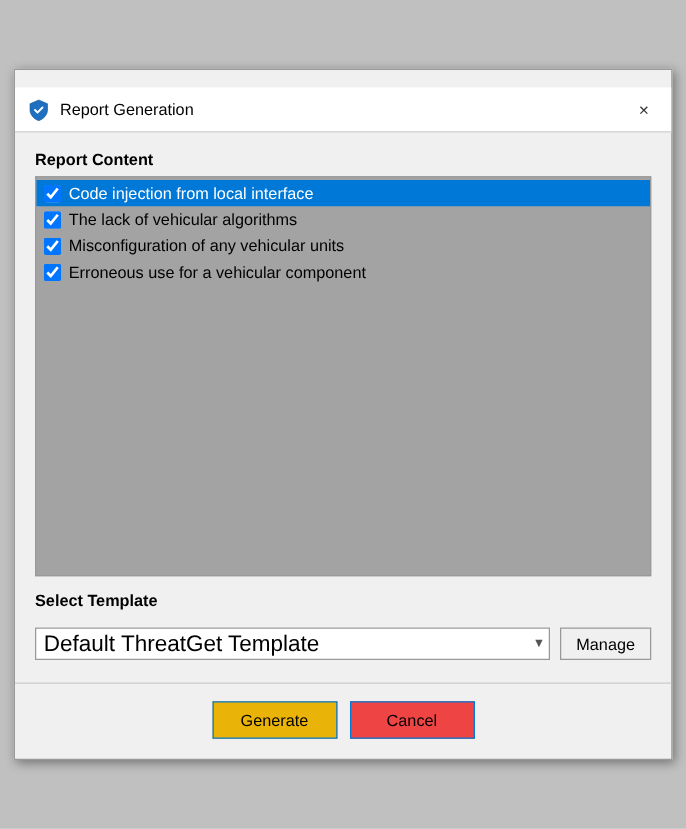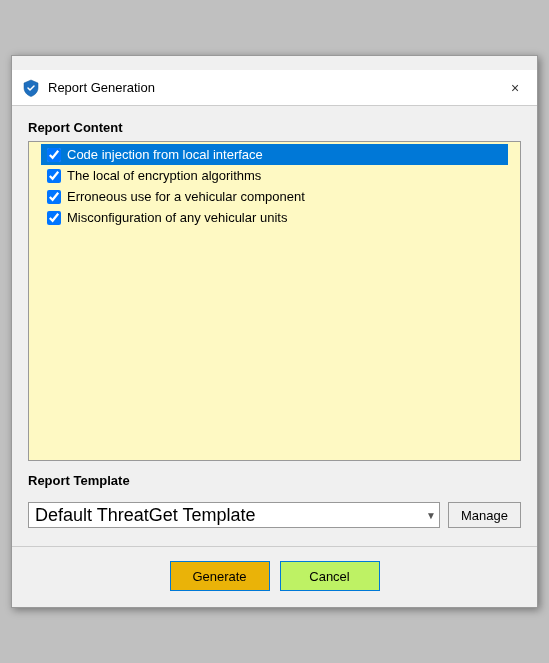--- a/index.html
+++ b/index.html
@@ -99,24 +99,24 @@
     }
 
     .select-all-label {
       font-size: 13px;
       color: #000;
       cursor: pointer;
     }
 
     .list-box {
       border: 1px solid #999;
-      background: #fef9c3;
+      background: #a3a3a3;
       height: 320px;
       overflow-y: auto;
-      padding: 2px 12px;
+      padding: 2px 0;
     }
 
     .list-item {
       display: flex;
       align-items: center;
       gap: 6px;
       padding: 3px 6px;
       cursor: pointer;
       font-size: 13px;
       color: #000;
@@ -193,21 +193,21 @@
       display: flex;
       justify-content: center;
       gap: 10px;
       padding: 10px 16px 16px 16px;
     }
 
     .footer-button {
       width: 100px;
       height: 30px;
       border: 1px solid #0078d7;
-      background: #bef264;
+      background: #ef4444;
       font-size: 13px;
       cursor: pointer;
       color: #000;
     }
 
     .footer-button.primary {
       background: #eab308;
       text-align: center;
     }
   </style>
@@ -234,35 +234,35 @@
       <div class="section-label">Report Content</div>
 
 
       <div class="list-box">
         <div class="list-item selected">
           <input type="checkbox" checked="" style="">
           <span>Code injection from local interface</span>
         </div>
         <div class="list-item">
           <input type="checkbox" checked="" style="">
-          <span>The local of encryption algorithms</span>
+          <span>The lack of vehicular algorithms</span>
         </div>
         <div class="list-item">
           <input type="checkbox" checked="" style="">
+          <span>Misconfiguration of any vehicular units</span>
+        </div>
+        <div class="list-item">
+          <input type="checkbox" checked="" style="">
           <span>Erroneous use for a vehicular component</span>
-        </div>
-        <div class="list-item">
-          <input type="checkbox" checked="" style="">
-          <span>Misconfiguration of any vehicular units</span>
         </div>
       </div>
     </div>
 
     <div class="template-section">
-      <div class="section-label">Report Template</div>
+      <div class="section-label">Select Template</div>
 
       <div class="template-row">
         <div class="template-select-wrapper">
           <select><option>Default ThreatGet Template</option></select>
           <span class="select-arrow">▼</span>
         </div>
         <button class="manage-button">Manage</button>
       </div>
     </div>
 

